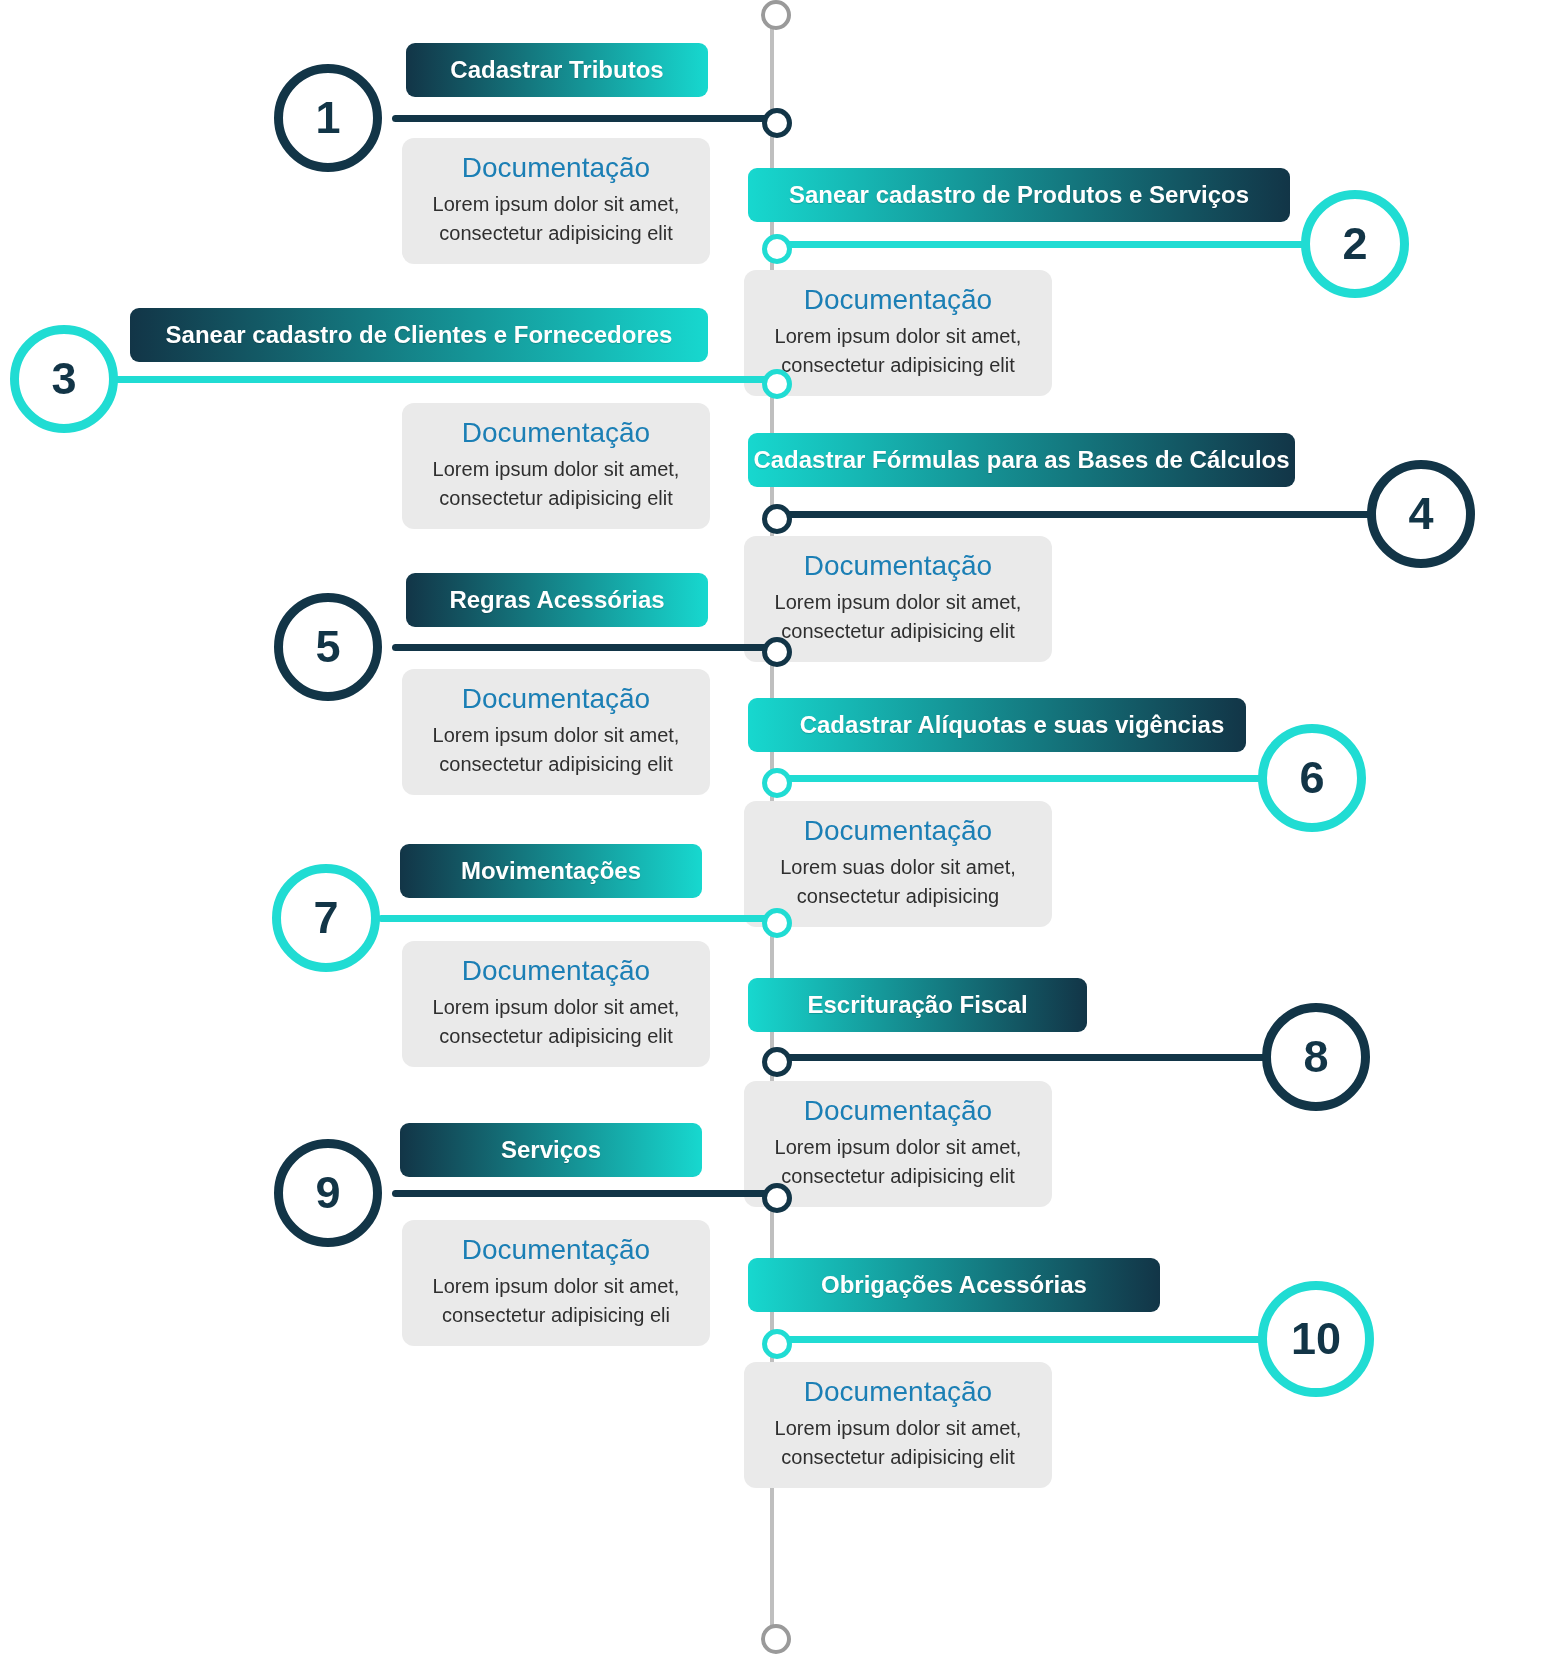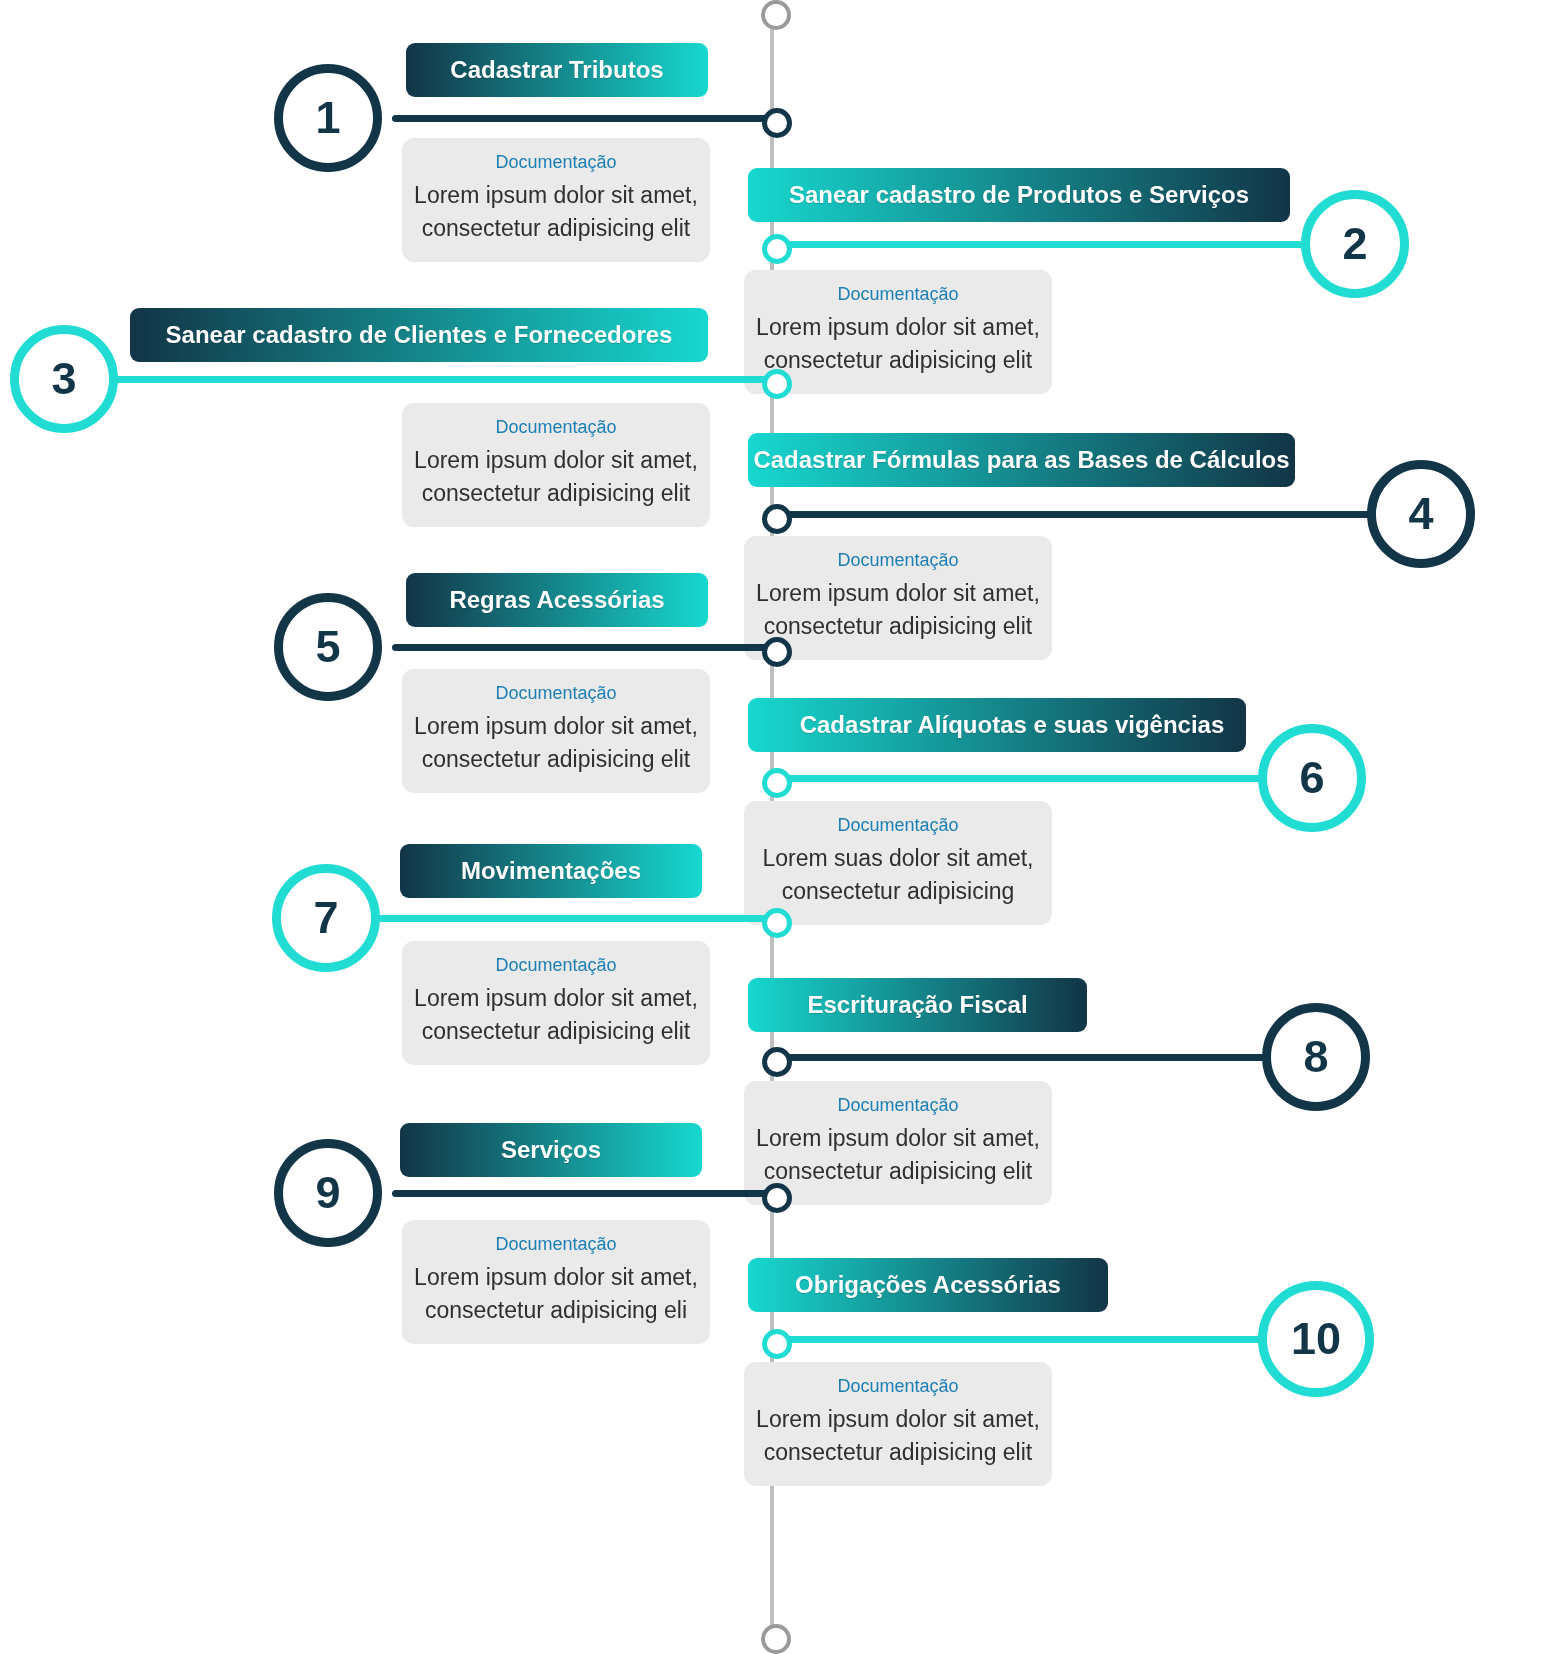--- a/index.html
+++ b/index.html
@@ -108,26 +108,26 @@
     position: absolute;
     width: 308px;
     background: #eaeaea;
     border-radius: 12px;
     padding: 14px 12px 16px 12px;
     box-sizing: border-box;
     text-align: center;
   }
   .doc-title {
     color: #1b7fb5;
-    font-size: 18px;
+    font-size: 28px;
     margin-bottom: 6px;
   }
   .doc-body {
     color: #2f2f2f;
-    font-size: 23px;
+    font-size: 20px;
     line-height: 1.45;
   }
 </style>
 </head>
 <body>
 
 <div id="stage">
 
   <div class="spine"></div>
   <div class="spine-cap top"></div>
@@ -248,21 +248,21 @@
   <div class="doc" style="left:402px; top:1220px;">
     <div class="doc-title">Documentação</div>
     <div class="doc-body">Lorem ipsum dolor sit amet, consectetur adipisicing eli</div>
   </div>
 
   <div class="conn teal" style="left:772px; top:1336px; width:498px;"></div>
   <div class="spine-node teal" style="top:1329px;"></div>
   <div class="num-circle teal wide" style="left:1258px; top:1281px;">
     <span>10</span>
   </div>
-  <div class="pill grad-lr" style="left:748px; top:1258px; width:360px;">
+  <div class="pill grad-lr" style="left:748px; top:1258px; width:412px;">
     <span>Obrigações Acessórias</span>
   </div>
   <div class="doc" style="left:744px; top:1362px;">
     <div class="doc-title">Documentação</div>
     <div class="doc-body">Lorem ipsum dolor sit amet, consectetur adipisicing elit</div>
   </div>
 
 </div>
 
 </body></html>

